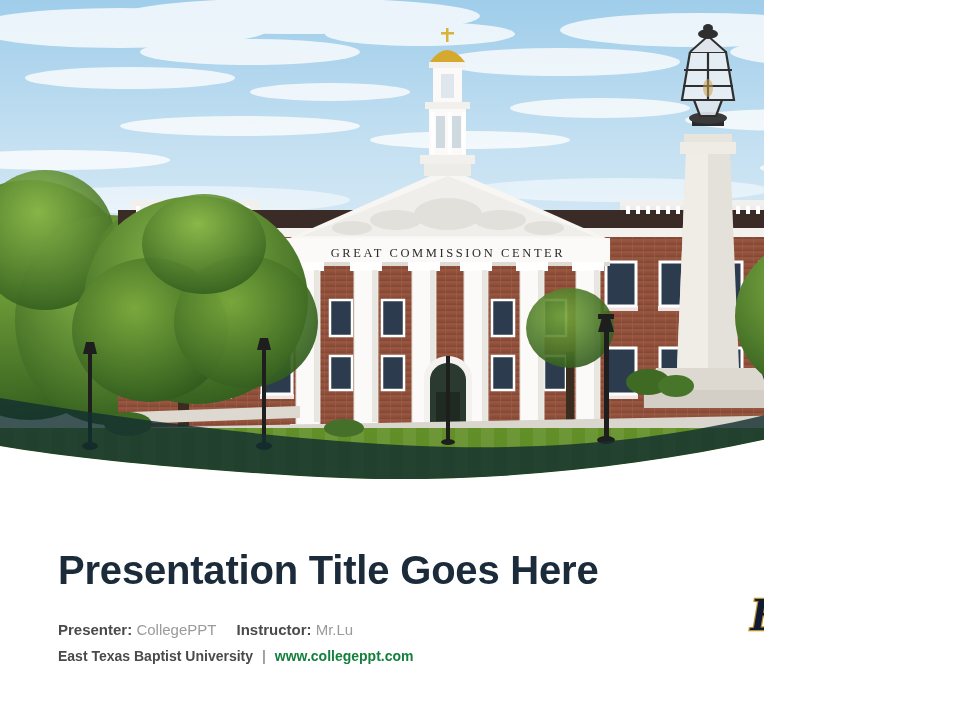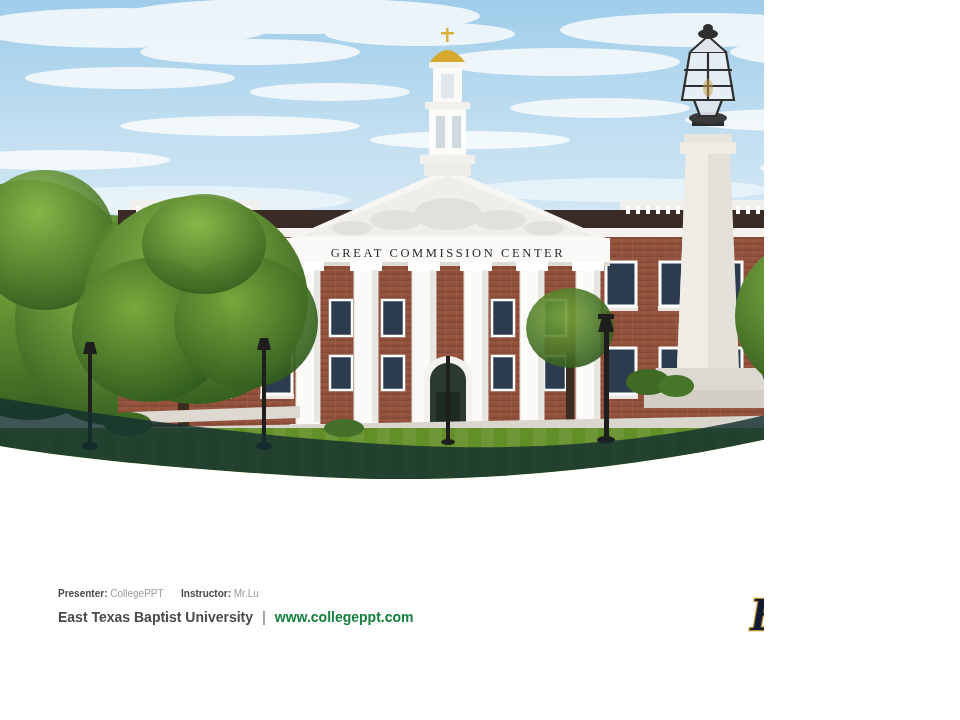--- a/index.html
+++ b/index.html
@@ -34,22 +34,22 @@
   }
   .title {
     font-size:40px;
     font-weight:bold;
     color:#1b2b3a;
     letter-spacing:-0.2px;
     line-height:1.12;
     white-space:nowrap;
   }
   .meta-line1 {
-    margin-top:39px;
-    font-size:10px;
+    margin-top:26px;
+    font-size:15px;
     line-height:1.45;
     white-space:nowrap;
   }
   .meta-line2 {
     margin-top:5px;
     font-size:14px;
     line-height:1.45;
     white-space:nowrap;
   }
   .lbl-strong { font-weight:bold; color:#4a4a4a; }
@@ -431,20 +431,21 @@
 
         <g clip-path="url(#bandClip)">
           <path d="M0,398 C120,418 260,438 420,446 C600,454 800,428 960,342
                    L960,500 L0,500 Z" fill="#14302f" opacity="0.82"></path>
         </g>
       </g>
     </svg>
   </div>
 
   <div class="text-block">
+    <div class="title">Presentation Title Goes Here</div>
 
     <div class="meta-line1">
       <span class="lbl-strong">Presenter:</span>
       <span class="lbl-value">CollegePPT</span>
       <span class="meta-gap"></span>
       <span class="lbl-strong">Instructor:</span>
       <span class="lbl-value">Mr.Lu</span>
     </div>
 
     <div class="meta-line2">

